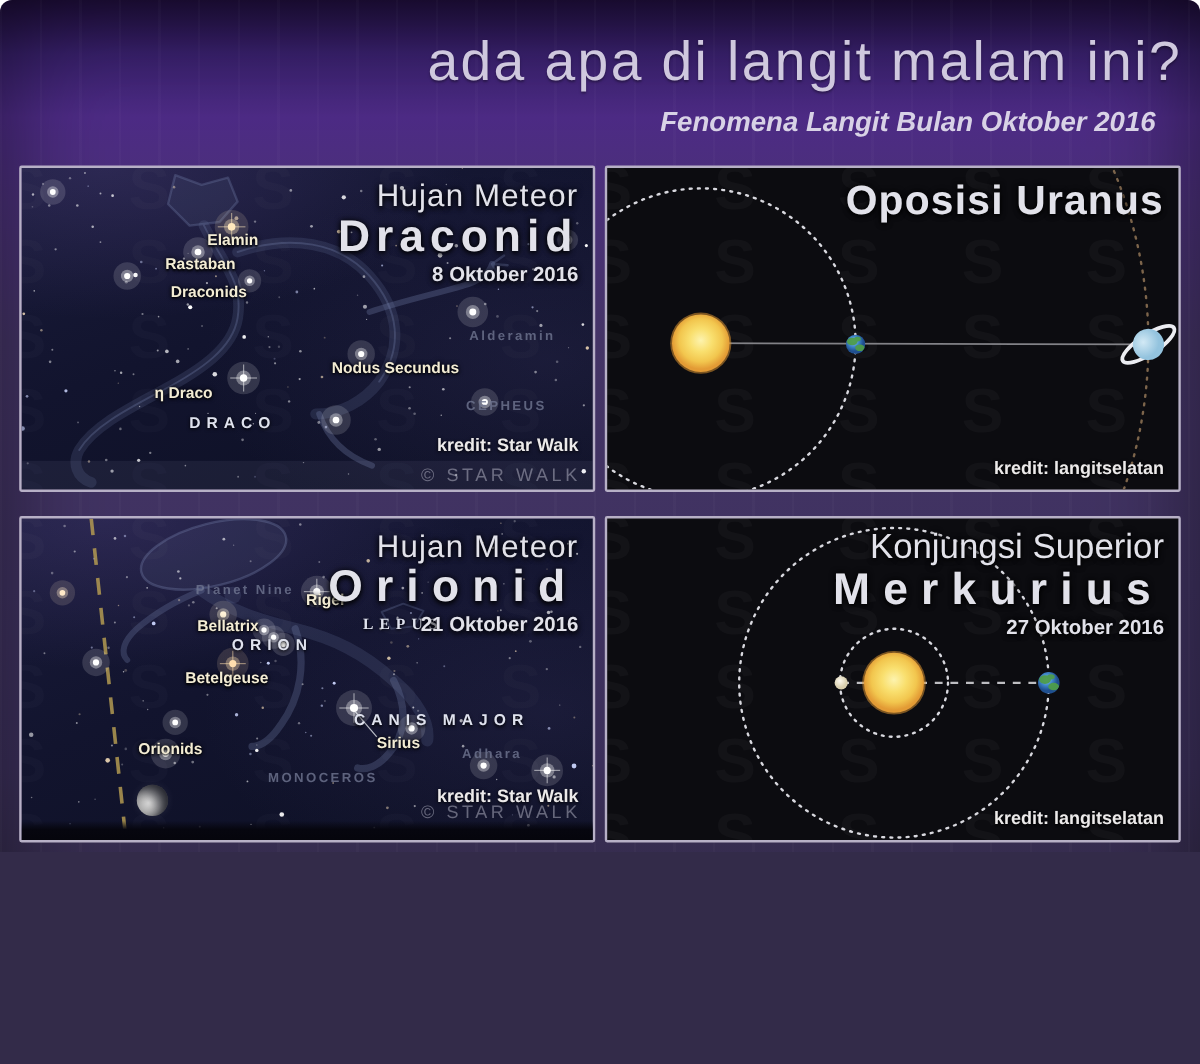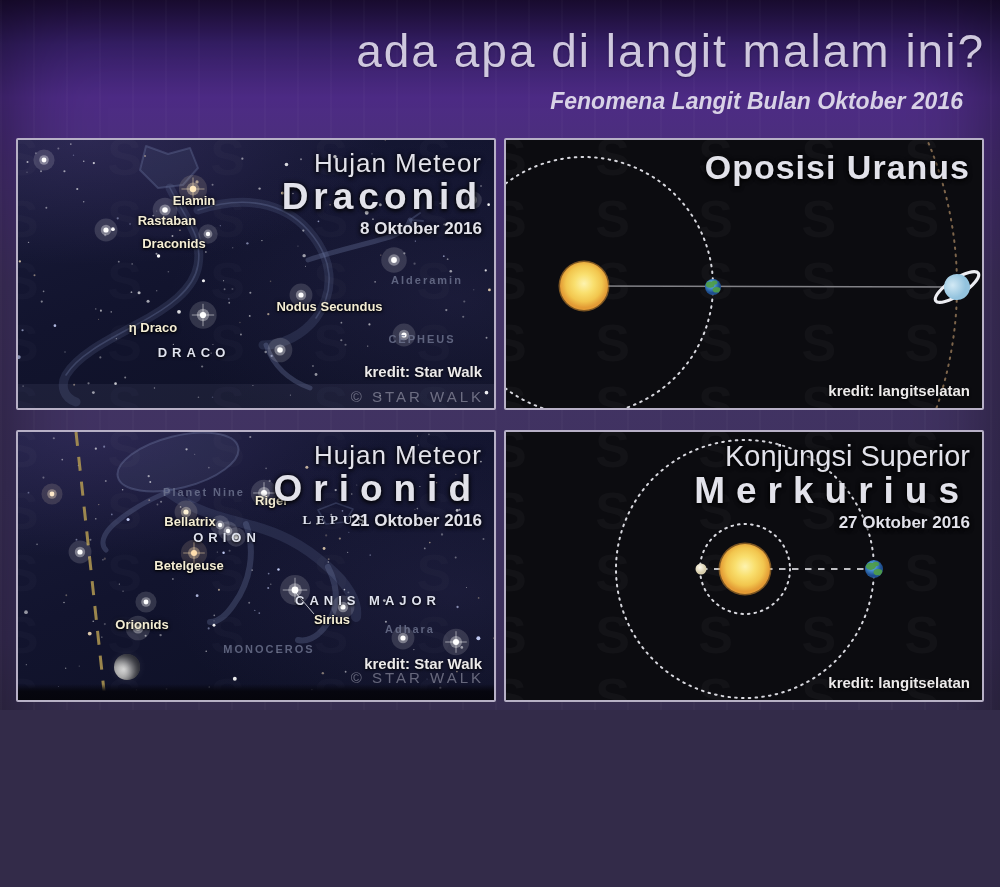--- a/index.html
+++ b/index.html
@@ -1,19 +1,19 @@
 <!DOCTYPE html>
 <html><head>
 <meta charset="utf-8">
 <style>
   html,body{margin:0;padding:0;}
   body{width:1000px;height:887px;font-family:"Liberation Sans",sans-serif;overflow:hidden;}
   .poster{position:relative;width:1000px;height:887px;
     background:linear-gradient(180deg,#200f3e 0%,#38206b 5%,#4d2b85 11%,#4a3078 19%,#443466 32%,#3f3260 55%,#3b2f5a 72%,#352c4d 82%,#322a47 100%);
-    box-shadow:inset 0 0 90px rgba(0,0,0,.5);}
+    box-shadow:inset 0 0 90px rgba(0,0,0,.5);border-radius:10px;}
   .poster::before{content:"";position:absolute;inset:0;pointer-events:none;
     background:repeating-linear-gradient(90deg,rgba(255,255,255,.018) 0 2px,transparent 2px 33px);}
   
   .hd-title{position:absolute;top:24px;right:15px;margin:0;font-weight:300;font-size:46px;letter-spacing:2px;color:#cfc8de;text-shadow:0 1px 2px rgba(0,0,0,.35);}
   .hd-sub{position:absolute;top:88px;right:37px;font-style:italic;font-weight:700;font-size:23px;color:#d8d2e6;}
   
   .panel{position:absolute;width:480px;height:272px;box-sizing:border-box;border:2px solid #b7b0c6;border-radius:2px;overflow:hidden;}
   .p-draconid{left:16px;top:138px;}
   .p-uranus{left:504px;top:138px;}
   .p-orionid{left:16px;top:430px;}

